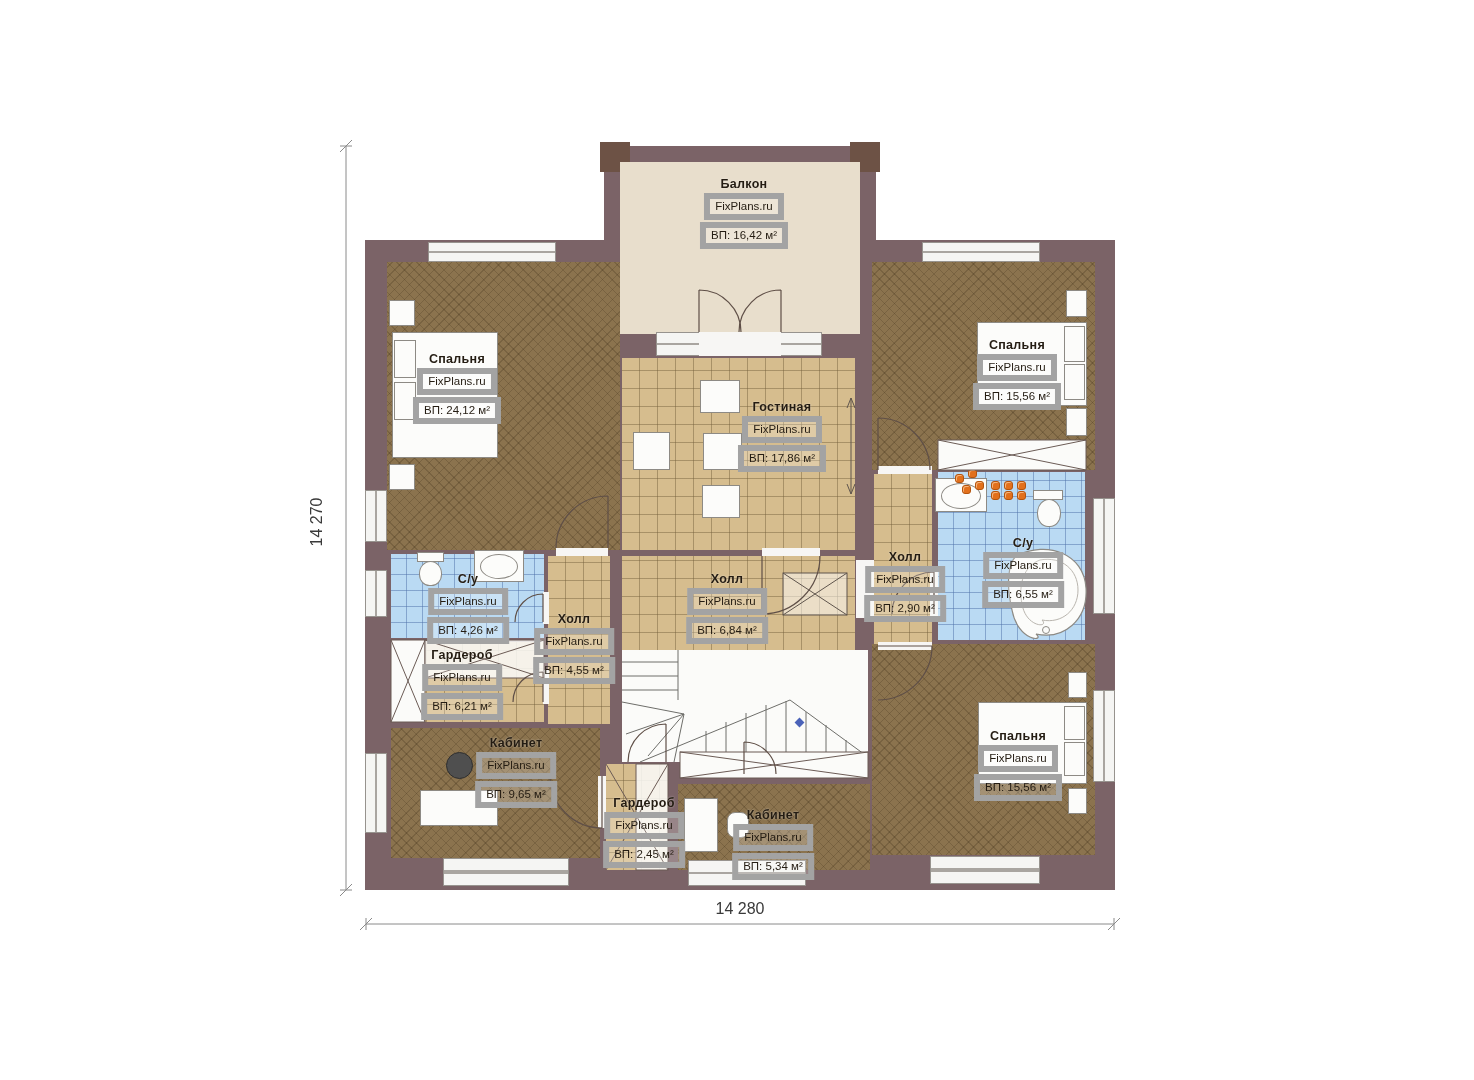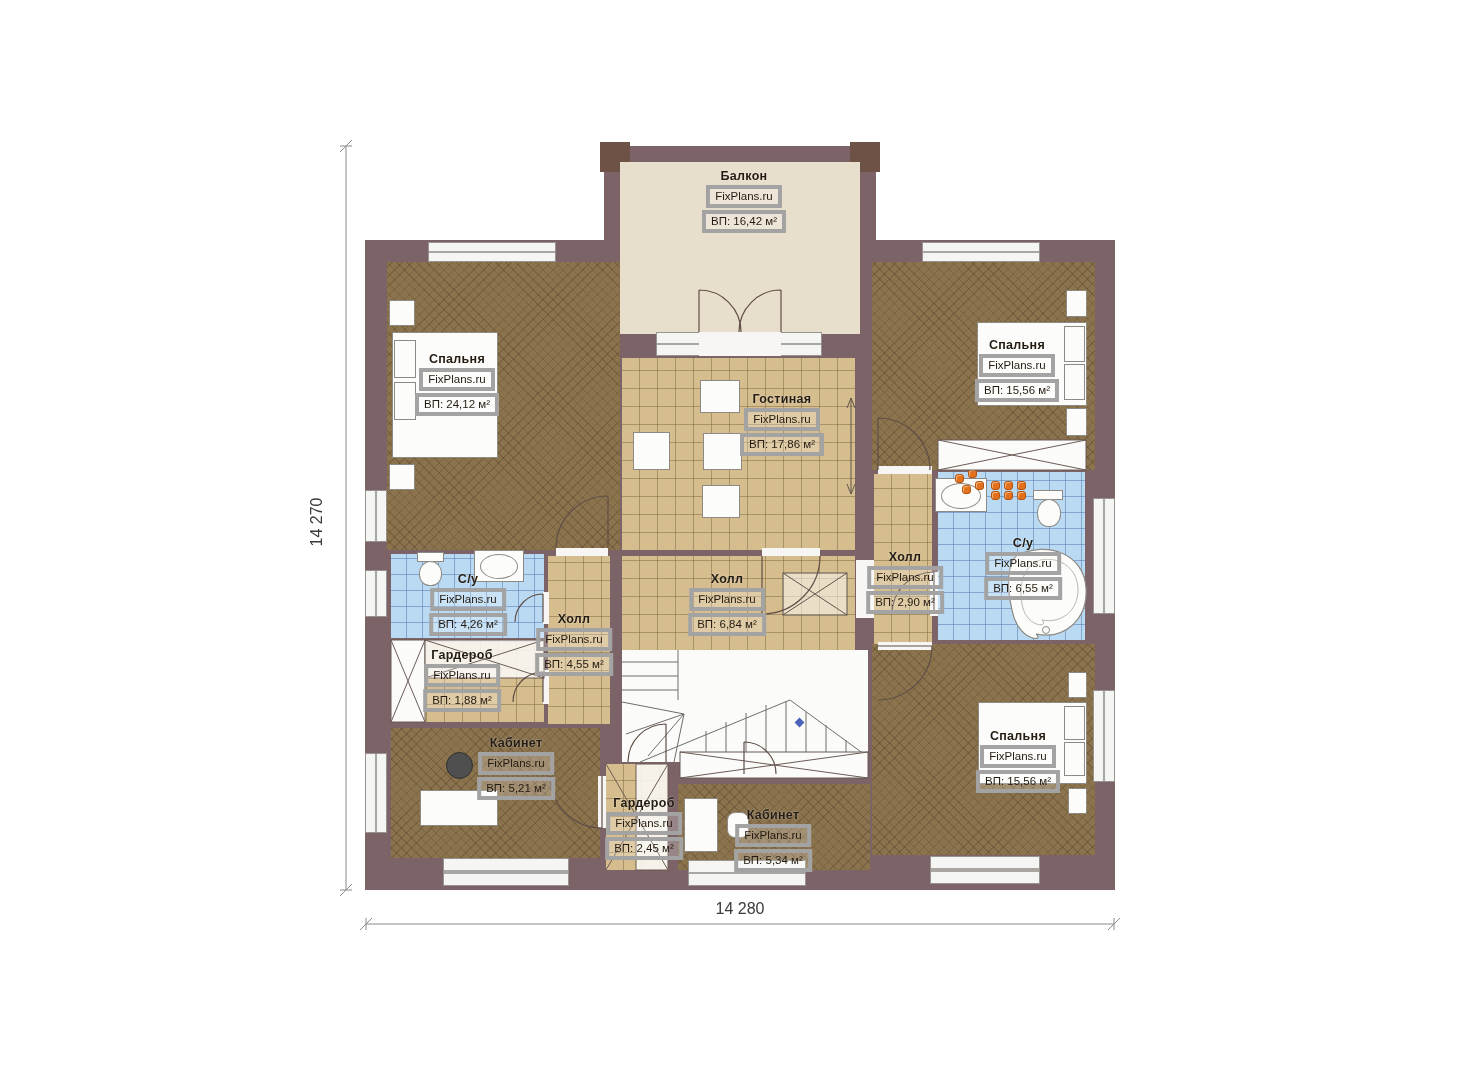--- a/index.html
+++ b/index.html
@@ -27,21 +27,21 @@
     background-image:linear-gradient(to right, transparent 44%, #a9a5a0 44%, #a9a5a0 56%, transparent 56%);}
   .thresh{background:#f7f6f4;}
   .furn{background:#fcfcfa;border:1px solid #8d8a84;}
   .chair-dark{background:#4f4f4f;border:1px solid #2e2e2e;border-radius:50%;}
   .dot{position:absolute;width:9px;height:9px;border-radius:3px;background:#e2701c;
        box-shadow:inset 1px 1px 0 #f7b277;border:1px solid #b4540e;box-sizing:border-box;}
   
   .room-label{position:absolute;transform:translateX(-50%);text-align:center;color:#241c12;z-index:40;}
   .room-label .rn{font-weight:bold;font-size:12.5px;letter-spacing:.3px;white-space:nowrap;
                   text-shadow:0 0 2px rgba(255,255,255,.55);}
-  .room-label .bx{display:block;width:max-content;margin:2px auto 0;border:4px solid #a3a3a3;
+  .room-label .bx{display:block;width:max-content;margin:2px auto 0;border:6px solid #a3a3a3;
                   padding:0 5px;font-size:11.5px;line-height:15px;white-space:nowrap;
                   background:rgba(255,255,255,.22);}
   svg text{font-family:"Liberation Sans", sans-serif;}
 </style>
 </head>
 <body>
 
 <div id="canvas">
 
   <div class="abs wall" style="left:365px;top:240px;width:750px;height:650px;"></div>
@@ -213,39 +213,39 @@
       <path d="M346,146 L346,890 M340,146 H352 M340,890 H352 M340,152 L352,140 M340,896 L352,884" stroke="#8a8a8a" stroke-width="1" fill="none"></path>
       <text x="322" y="522" font-size="16" fill="#3a3a3a" text-anchor="middle" transform="rotate(-90 322 522)">14 270</text>
     </g>
 
     <g>
       <path d="M366,924 L1114,924 M366,918 V930 M1114,918 V930 M360,930 L372,918 M1108,930 L1120,918" stroke="#8a8a8a" stroke-width="1" fill="none"></path>
       <text x="740" y="914" font-size="16" fill="#3a3a3a" text-anchor="middle">14 280</text>
     </g>
   </svg>
 
-  <div class="room-label" style="left:744px;top:169px;">
+  <div class="room-label" style="left:744px;top:177px;">
     <div class="rn">Балкон</div>
     <span class="bx">FixPlans.ru</span>
     <span class="bx">ВП: 16,42 м²</span>
   </div>
 
   <div class="room-label" style="left:457px;top:352px;">
     <div class="rn">Спальня</div>
     <span class="bx">FixPlans.ru</span>
     <span class="bx">ВП: 24,12 м²</span>
   </div>
 
   <div class="room-label" style="left:1017px;top:338px;">
     <div class="rn">Спальня</div>
     <span class="bx">FixPlans.ru</span>
     <span class="bx">ВП: 15,56 м²</span>
   </div>
 
-  <div class="room-label" style="left:782px;top:392px;">
+  <div class="room-label" style="left:782px;top:400px;">
     <div class="rn">Гостиная</div>
     <span class="bx">FixPlans.ru</span>
     <span class="bx">ВП: 17,86 м²</span>
   </div>
 
   <div class="room-label" style="left:468px;top:572px;">
     <div class="rn">С/у</div>
     <span class="bx">FixPlans.ru</span>
     <span class="bx">ВП: 4,26 м²</span>
   </div>
@@ -270,27 +270,27 @@
 
   <div class="room-label" style="left:1023px;top:536px;">
     <div class="rn">С/у</div>
     <span class="bx">FixPlans.ru</span>
     <span class="bx">ВП: 6,55 м²</span>
   </div>
 
   <div class="room-label" style="left:462px;top:648px;">
     <div class="rn">Гардероб</div>
     <span class="bx">FixPlans.ru</span>
-    <span class="bx">ВП: 1,88 м²</span>
+    <span class="bx">ВП: 6,21 м²</span>
   </div>
 
   <div class="room-label" style="left:516px;top:736px;">
     <div class="rn">Кабинет</div>
     <span class="bx">FixPlans.ru</span>
-    <span class="bx">ВП: 5,21 м²</span>
+    <span class="bx">ВП: 9,65 м²</span>
   </div>
 
   <div class="room-label" style="left:644px;top:796px;">
     <div class="rn">Гардероб</div>
     <span class="bx">FixPlans.ru</span>
     <span class="bx">ВП: 2,45 м²</span>
   </div>
 
   <div class="room-label" style="left:773px;top:808px;">
     <div class="rn">Кабинет</div>

